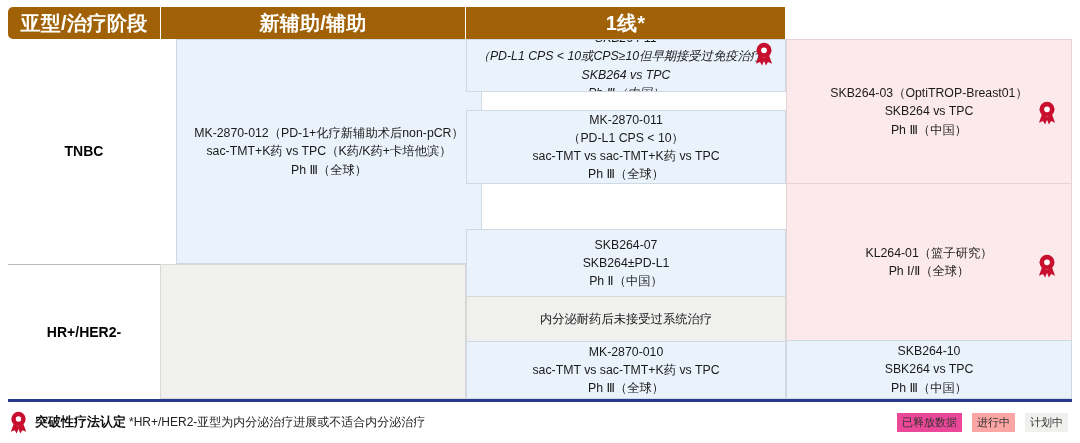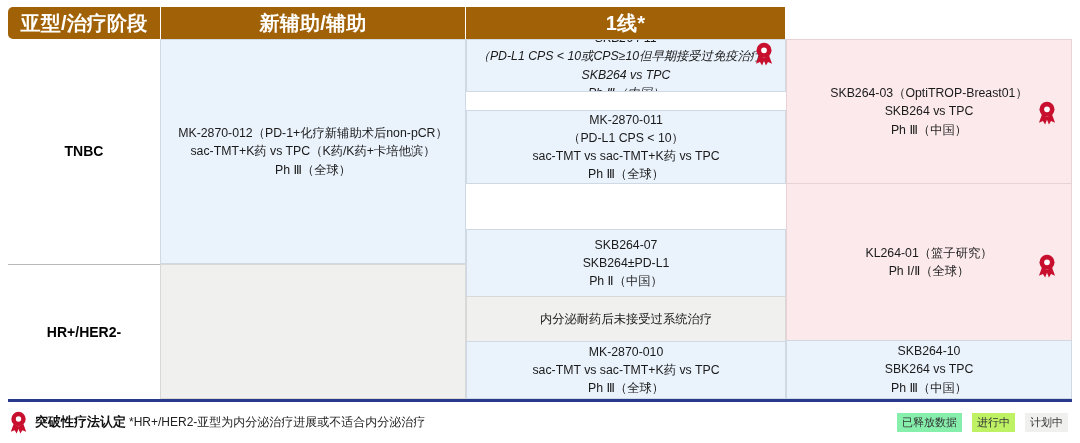--- a/index.html
+++ b/index.html
@@ -112,42 +112,42 @@
     align-items: center;
     gap: 10px;
     padding-right: 4px;
   }
   .lg {
     font-size: 11px;
     color: #333;
     padding: 2px 5px;
     white-space: nowrap;
   }
-  .lg-pink { background: #86efac; }
-  .lg-blue { background: #bef264; }
+  .lg-pink { background: #ec4899; }
+  .lg-blue { background: #fca5a5; }
   .lg-grey { background: #f0f0ef; }
 </style>
 </head>
 <body>
 
 <div id="root">
 
   <div class="hdr-row">
     <div class="hdr-cell hc1">亚型/治疗阶段</div>
     <div class="hdr-cell hc2">新辅助/辅助</div>
     <div class="hdr-cell hc3">1线*</div>
   </div>
 
   <div class="grid">
 
     <div class="cell bg-white rowlabel" style="left:0px; top:0px; width:152px; height:225px;">TNBC</div>
     <div class="lsep"></div>
     <div class="cell bg-white rowlabel" style="left:0px; top:226px; width:152px; height:134px;">HR+/HER2-</div>
 
-    <div class="cell bg-blue" style="left:152px; top:0px; width:306px; height:225px;">MK-2870-012（PD-1+化疗新辅助术后non-pCR）<br>sac-TMT+K药 vs TPC（K药/K药+卡培他滨）<br>Ph Ⅲ（全球）</div>
+    <div class="cell bg-blue" style="left:168px; top:0px; width:306px; height:225px;">MK-2870-012（PD-1+化疗新辅助术后non-pCR）<br>sac-TMT+K药 vs TPC（K药/K药+卡培他滨）<br>Ph Ⅲ（全球）</div>
     <div class="cell bg-grey" style="left:152px; top:225px; width:306px; height:135px;"></div>
 
     <div class="cell bg-blue" style="left:458px; top:0px; width:320px; height:53px;font-style:italic;">SKB264-11<br>（PD-L1 CPS &lt; 10或CPS≥10但早期接受过免疫治疗）<br>SKB264 vs TPC<br>Ph Ⅲ（中国）</div>
     <div class="medal" style="left:745px; top:3px;">
       <svg viewBox="0 0 24 26" xmlns="http://www.w3.org/2000/svg">
         <path d="M6.5 14.5 L3.2 23.5 L7.6 21.8 L9.9 25.6 L13 18 Z" fill="#c8102e"></path>
         <path d="M17.5 14.5 L20.8 23.5 L16.4 21.8 L14.1 25.6 L11 18 Z" fill="#c8102e"></path>
         <circle cx="12" cy="9" r="8.2" fill="#c8102e"></circle>
         <circle cx="12" cy="9" r="3.1" fill="#ffffff"></circle>
       </svg>

